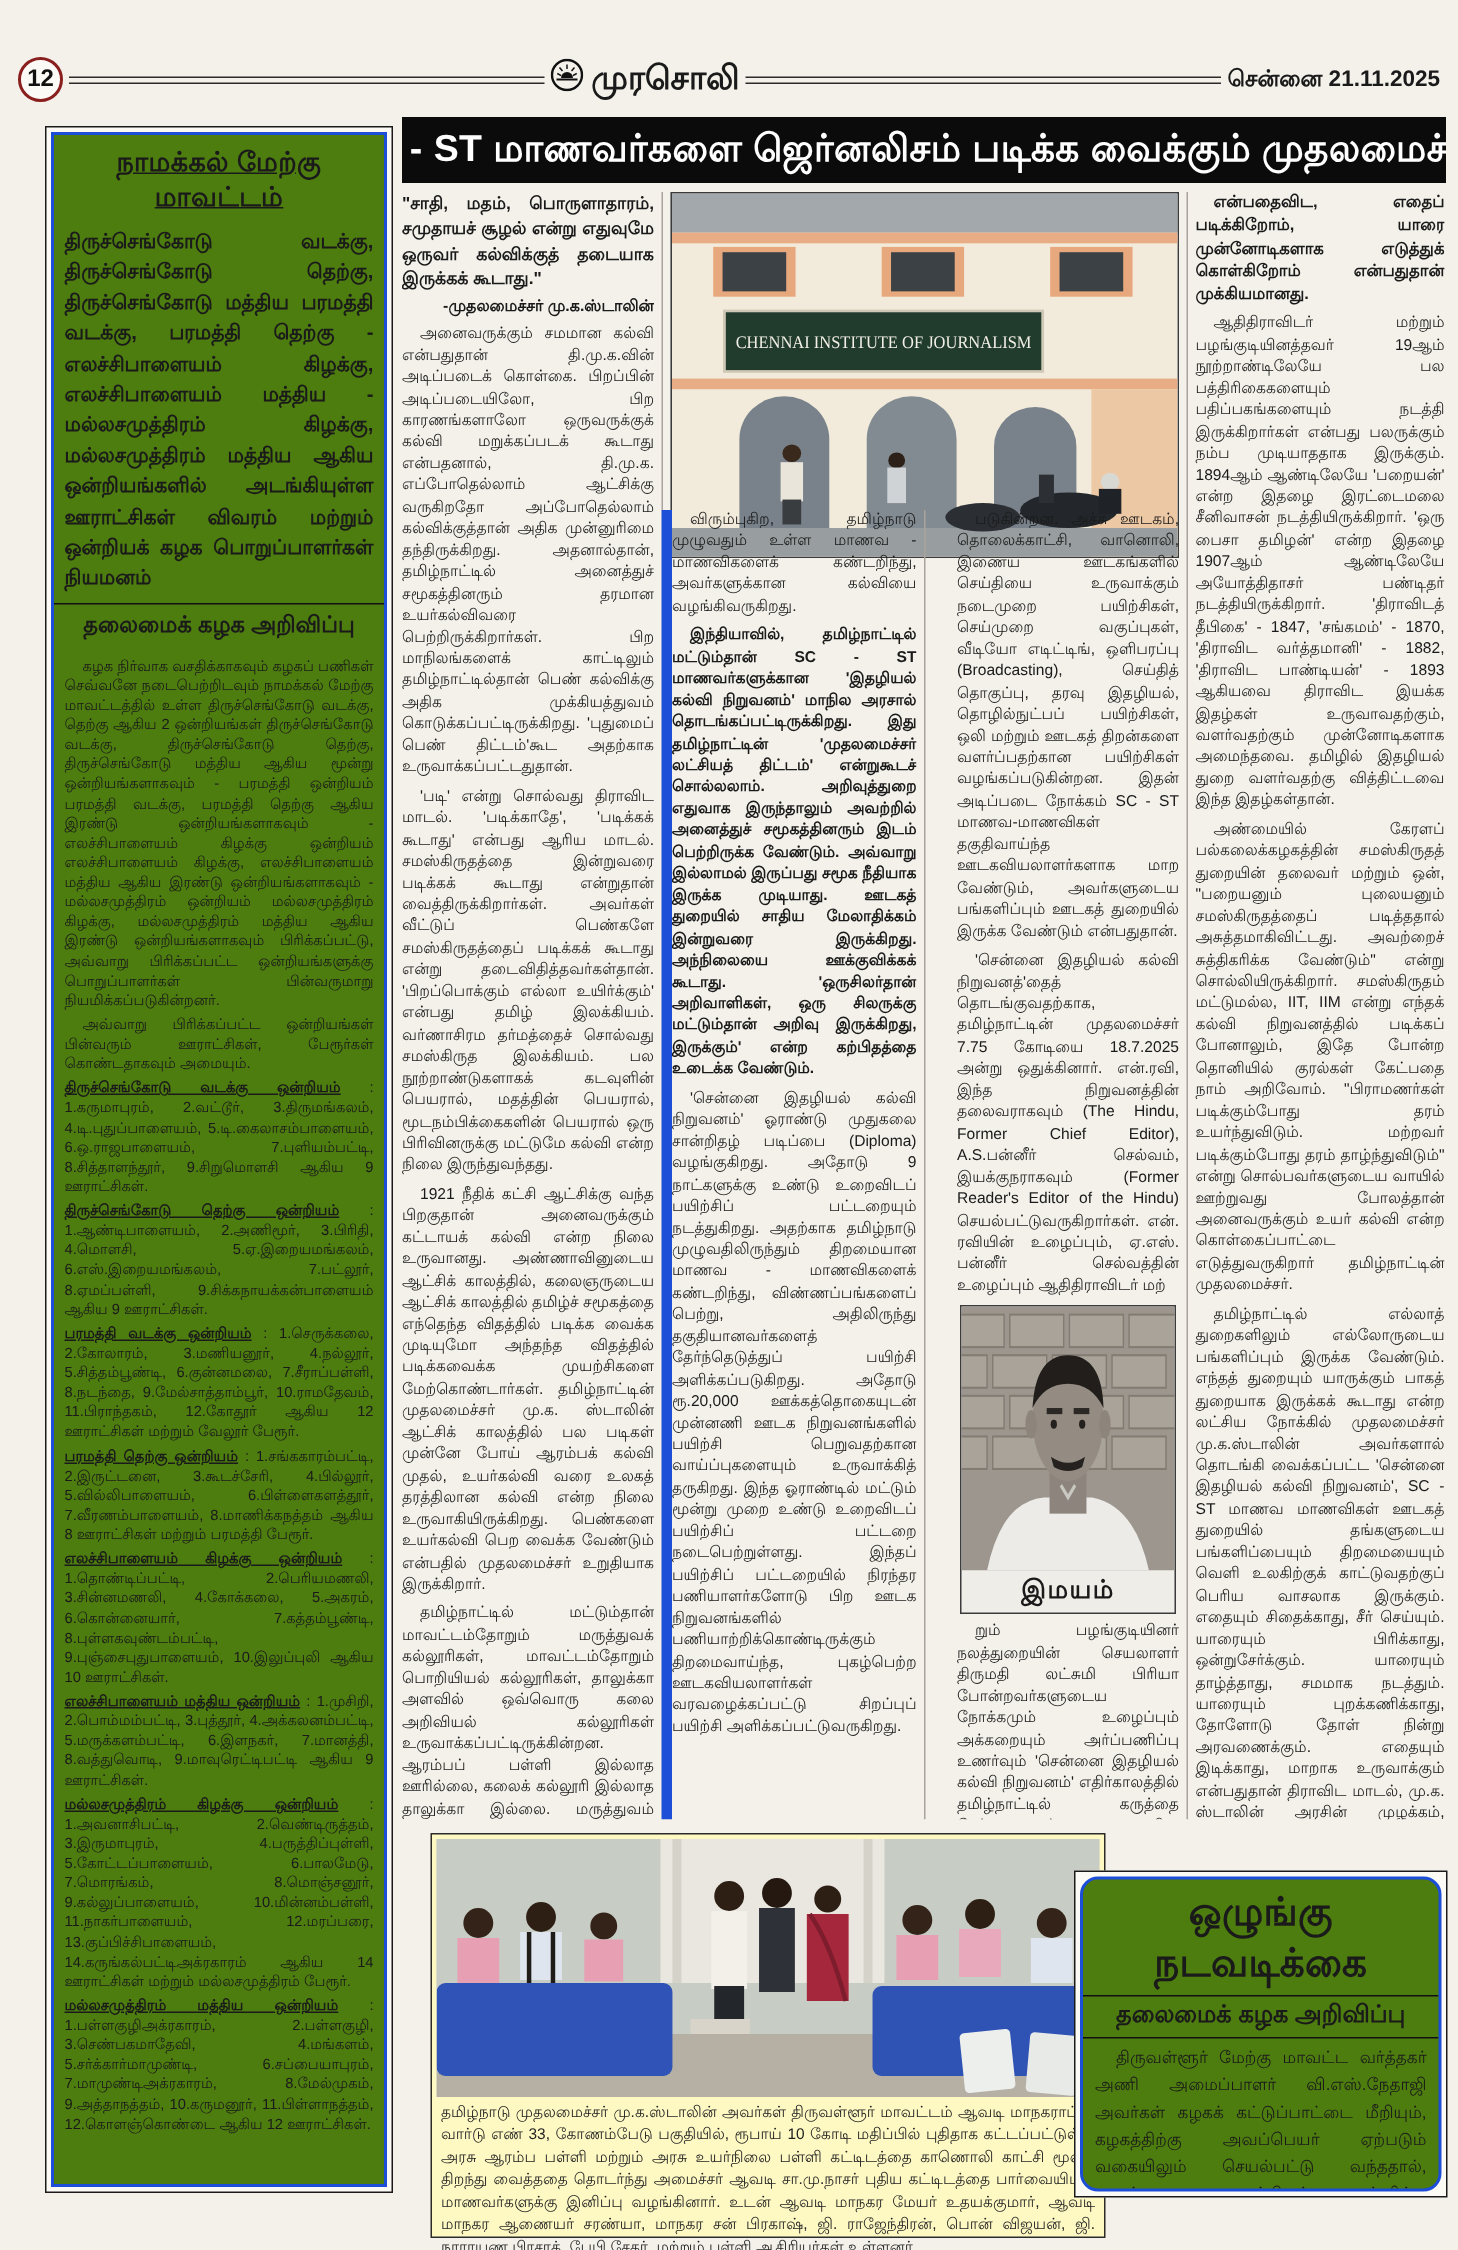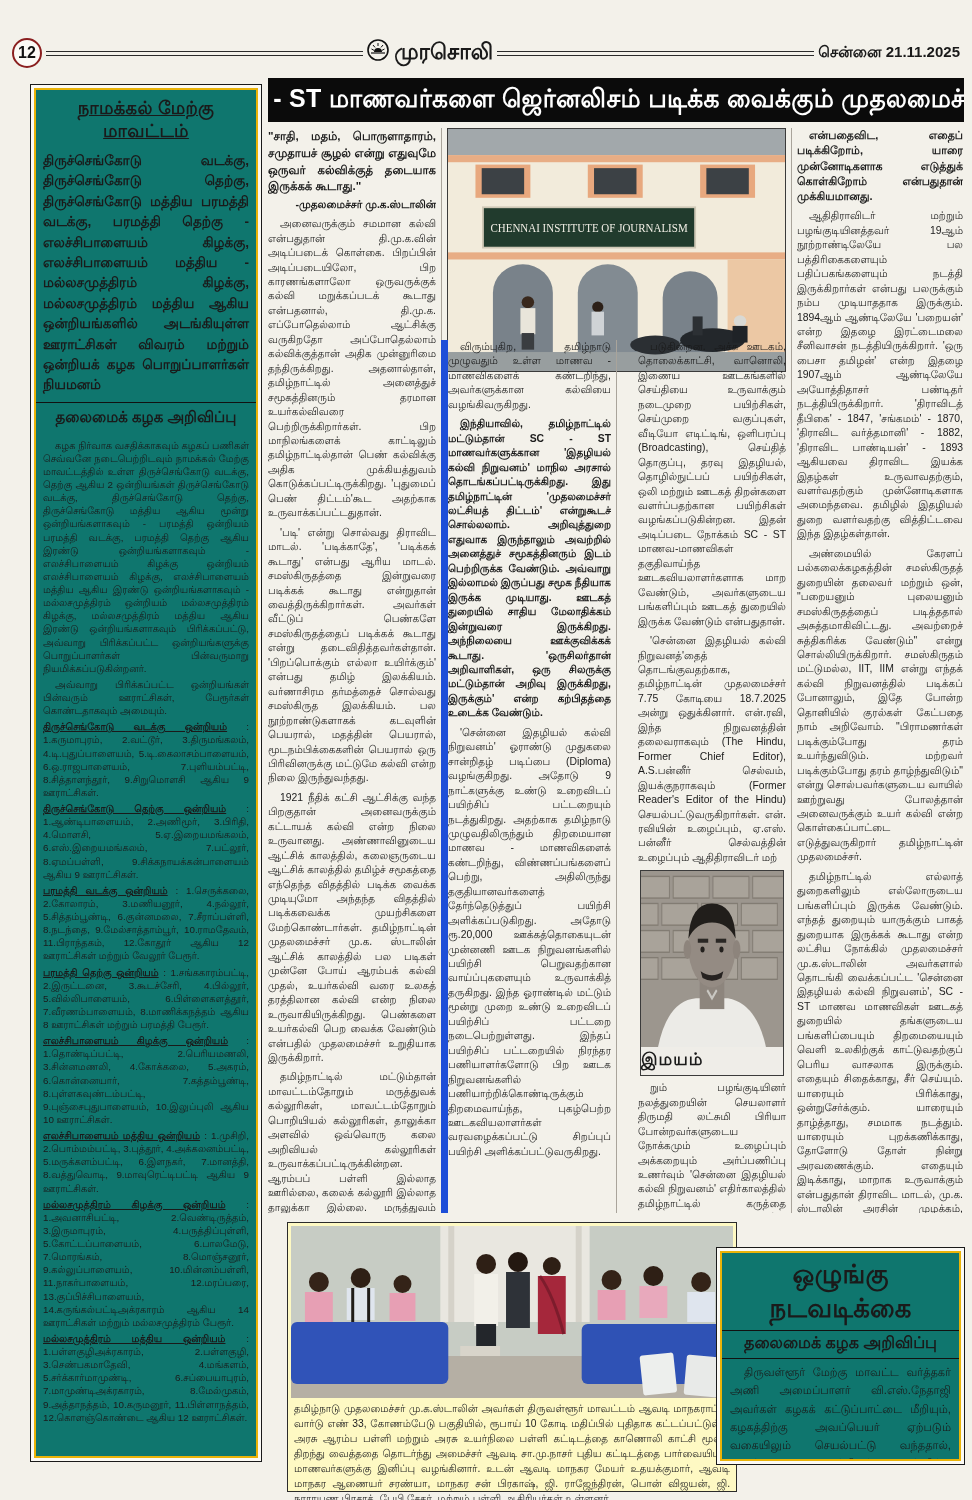--- a/index.html
+++ b/index.html
@@ -8,21 +8,21 @@
 
   
   .page-header { position:absolute; left:12px; top:38px; width:948px; display:flex; align-items:center; gap:4px; }
   .page-num { width:30px; height:30px; border:2.5px solid #8a1f1f; border-radius:50%; display:flex; align-items:center; justify-content:center; font-weight:bold; font-size:16px; color:#111; background:#fbfaf6; flex:0 0 auto; }
   .hdr-rule { flex:1 1 auto; height:5px; border-top:1.5px solid #2b2b2b; border-bottom:1.5px solid #2b2b2b; }
   .masthead { display:flex; align-items:center; gap:5px; flex:0 0 auto; font-weight:bold; font-size:22px; }
   .edition { flex:0 0 auto; font-weight:bold; font-size:15px; }
 
   
   .notice-box { position:absolute; background:#fbfaf5; border:1px solid #1a1a1a; padding:3px; }
-  .notice-box .inner { border:2px solid #eab308; height:100%; padding:6px 7px; overflow:hidden; background:#0f766e; }
+  .notice-box .inner { border:2px solid #1d4ed8; height:100%; padding:6px 7px; overflow:hidden; background:#4d7c0f; }
 
   
   .left-notice { left:30px; top:84px; width:232px; height:1378px; }
   .left-notice h2 { font-size:18px; text-align:center; text-decoration:underline; margin:2px 0 7px; letter-spacing:.3px; }
   .left-notice .intro { font-size:13.6px; font-weight:bold; text-align:justify; line-height:1.5; margin-bottom:6px; }
   .hq-label { font-size:15px; font-weight:600; text-align:center; padding:5px 0 6px; border-top:1.5px solid #111; margin:0 -7px 5px; }
   .body-p { font-size:9.8px; line-height:1.34; text-align:justify; font-weight:500; margin-bottom:3px; }
   .indent { text-indent:12px; }
   .u-head { font-weight:bold; text-decoration:underline; }
 
@@ -40,31 +40,31 @@
   .lead-quote { font-weight:bold; font-size:11.6px; line-height:1.45; text-align:justify; margin-bottom:3px; }
   .attrib { text-align:right; font-weight:600; font-size:10.6px; margin-bottom:5px; }
   .col2 .plist p:nth-of-type(2), .col2 .plist p:nth-of-type(5) { font-weight:bold; }
   .col3 .plist-after p:nth-of-type(2) { font-weight:bold; }
   .col4 .plist p:nth-of-type(1) { font-weight:bold; font-size:11px; }
   .photo-frame { border:1px solid #3b3b3b; background:#cfd2d2; }
   .bphoto-frame { height:244px; }
   .bphoto-frame svg { display:block; width:100%; height:100%; }
   .portrait-fig { border:1px solid #3b3b3b; margin:3px 2px 5px; background:#efede8; }
   .portrait-fig svg { display:block; width:100%; height:176px; }
-  .portrait-cap { font-weight:bold; font-size:17px; padding:3px 0 4px; letter-spacing:1px; }
+  .portrait-cap { text-align:center; font-weight:bold; font-size:17px; padding:3px 0 4px; letter-spacing:1px; }
 
   
   .bottom-photo-box { position:absolute; left:262px; top:1222px; width:450px; height:270px; border:1.5px solid #2b2b2b; background:#fef9c3; padding:3px;margin-left:25px; }
   .bottom-photo-frame { height:172px; background:#c5c8c2; overflow:hidden; }
   .bottom-photo-frame svg { display:block; width:100%; height:100%; }
   .bottom-caption { font-size:10.3px; line-height:1.45; text-align:justify; font-weight:500; padding:4px 3px 0; color:#222; }
 
   
   .disc-notice { left:716px; top:1247px; width:249px; height:218px; }
-  .disc-notice .inner { padding:4px 8px; }
+  .disc-notice .inner { padding:4px 8px;border-radius:12px; }
   .disc-title { font-size:26px; font-weight:bold; text-align:center; letter-spacing:.2px; padding:2px 0 3px; border-bottom:1.5px solid #111; margin:0 -8px; }
   .disc-sub { font-size:16px; font-weight:600; text-align:center; padding:3px 0 4px; border-bottom:1.5px solid #111; margin:0 -8px 4px; }
   .disc-body { font-size:11.3px; line-height:1.62; text-align:justify; text-indent:14px; font-weight:500; }
 </style>
 </head>
 <body>
 
 <header class="page-header">
   <div class="page-num">12</div>
   <div class="hdr-rule"></div>

